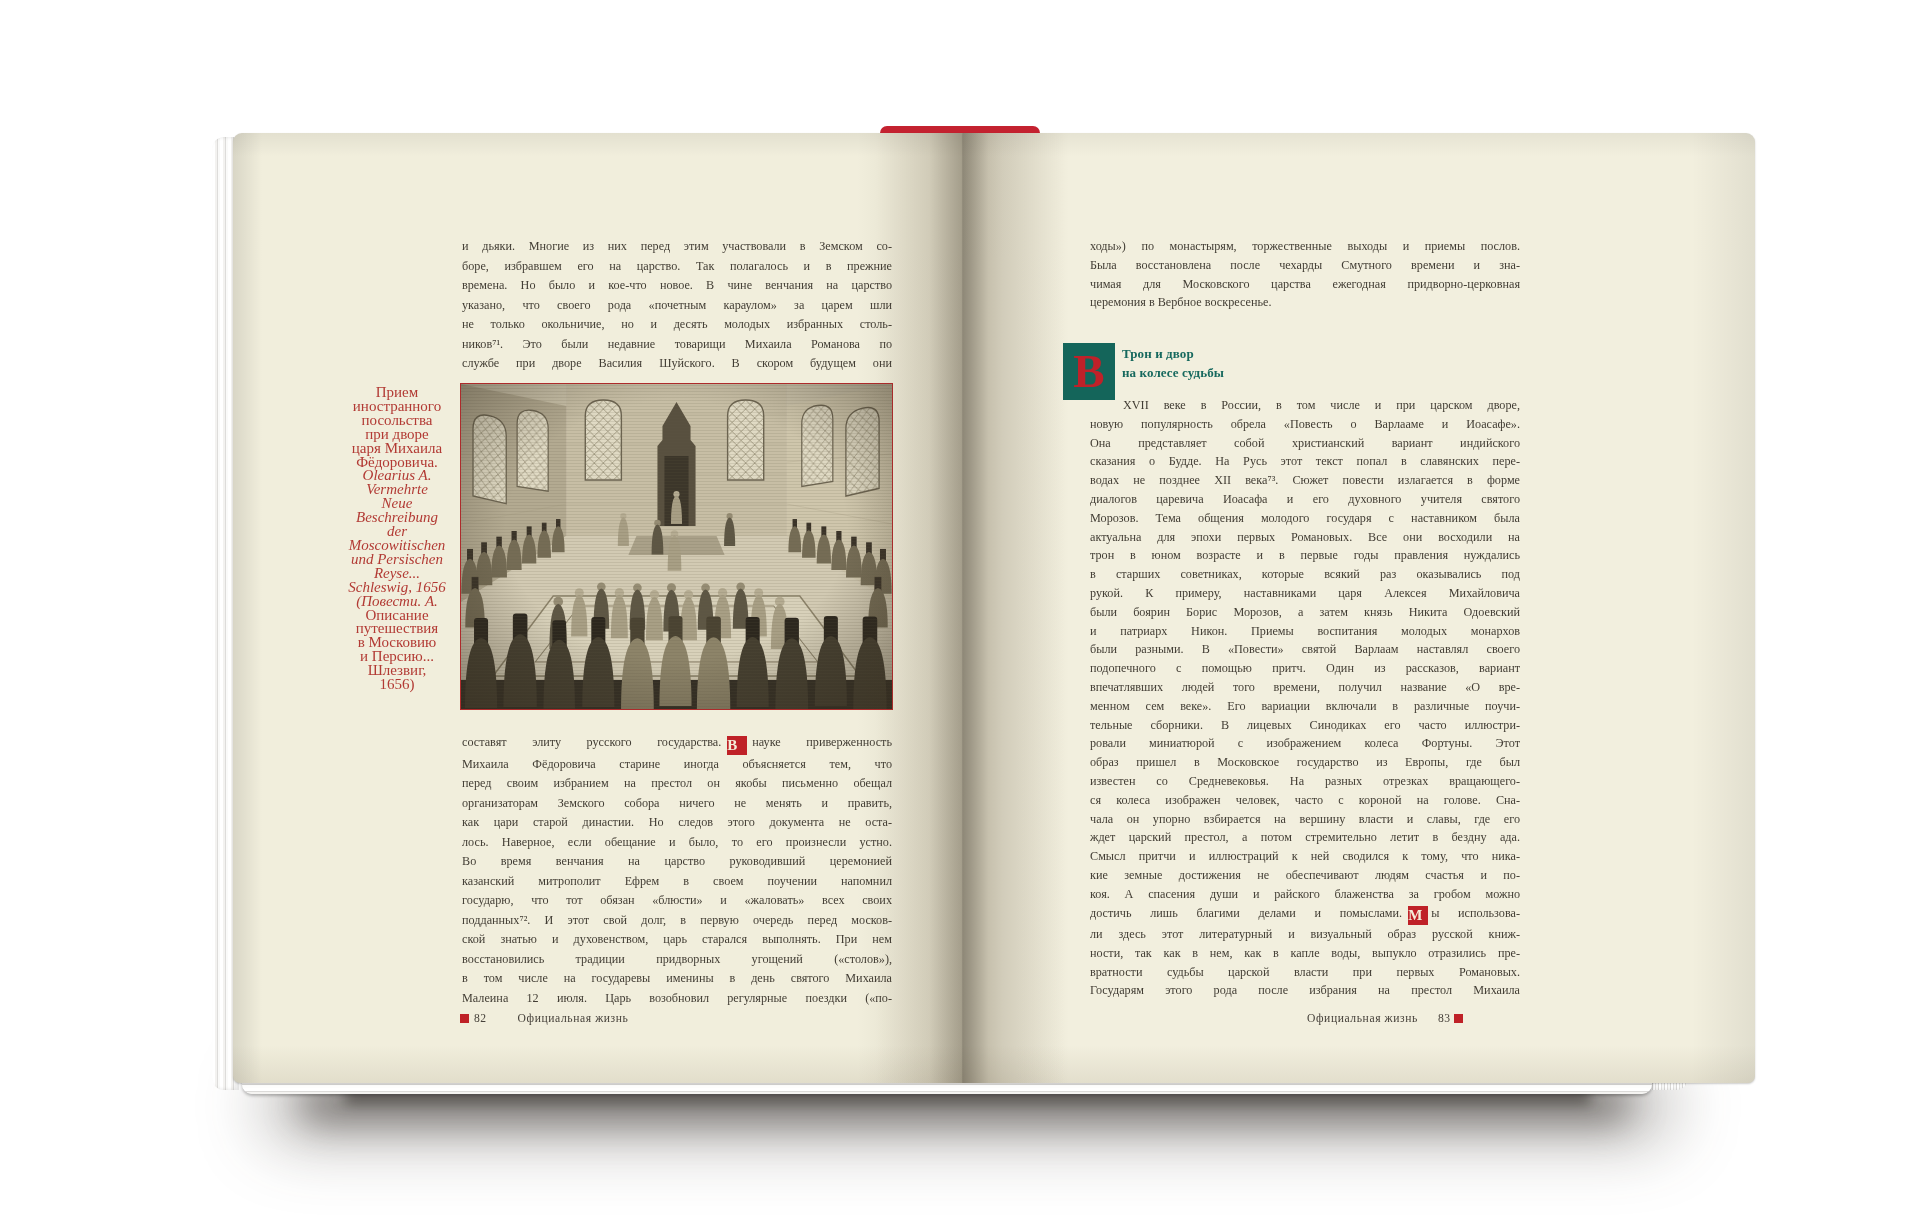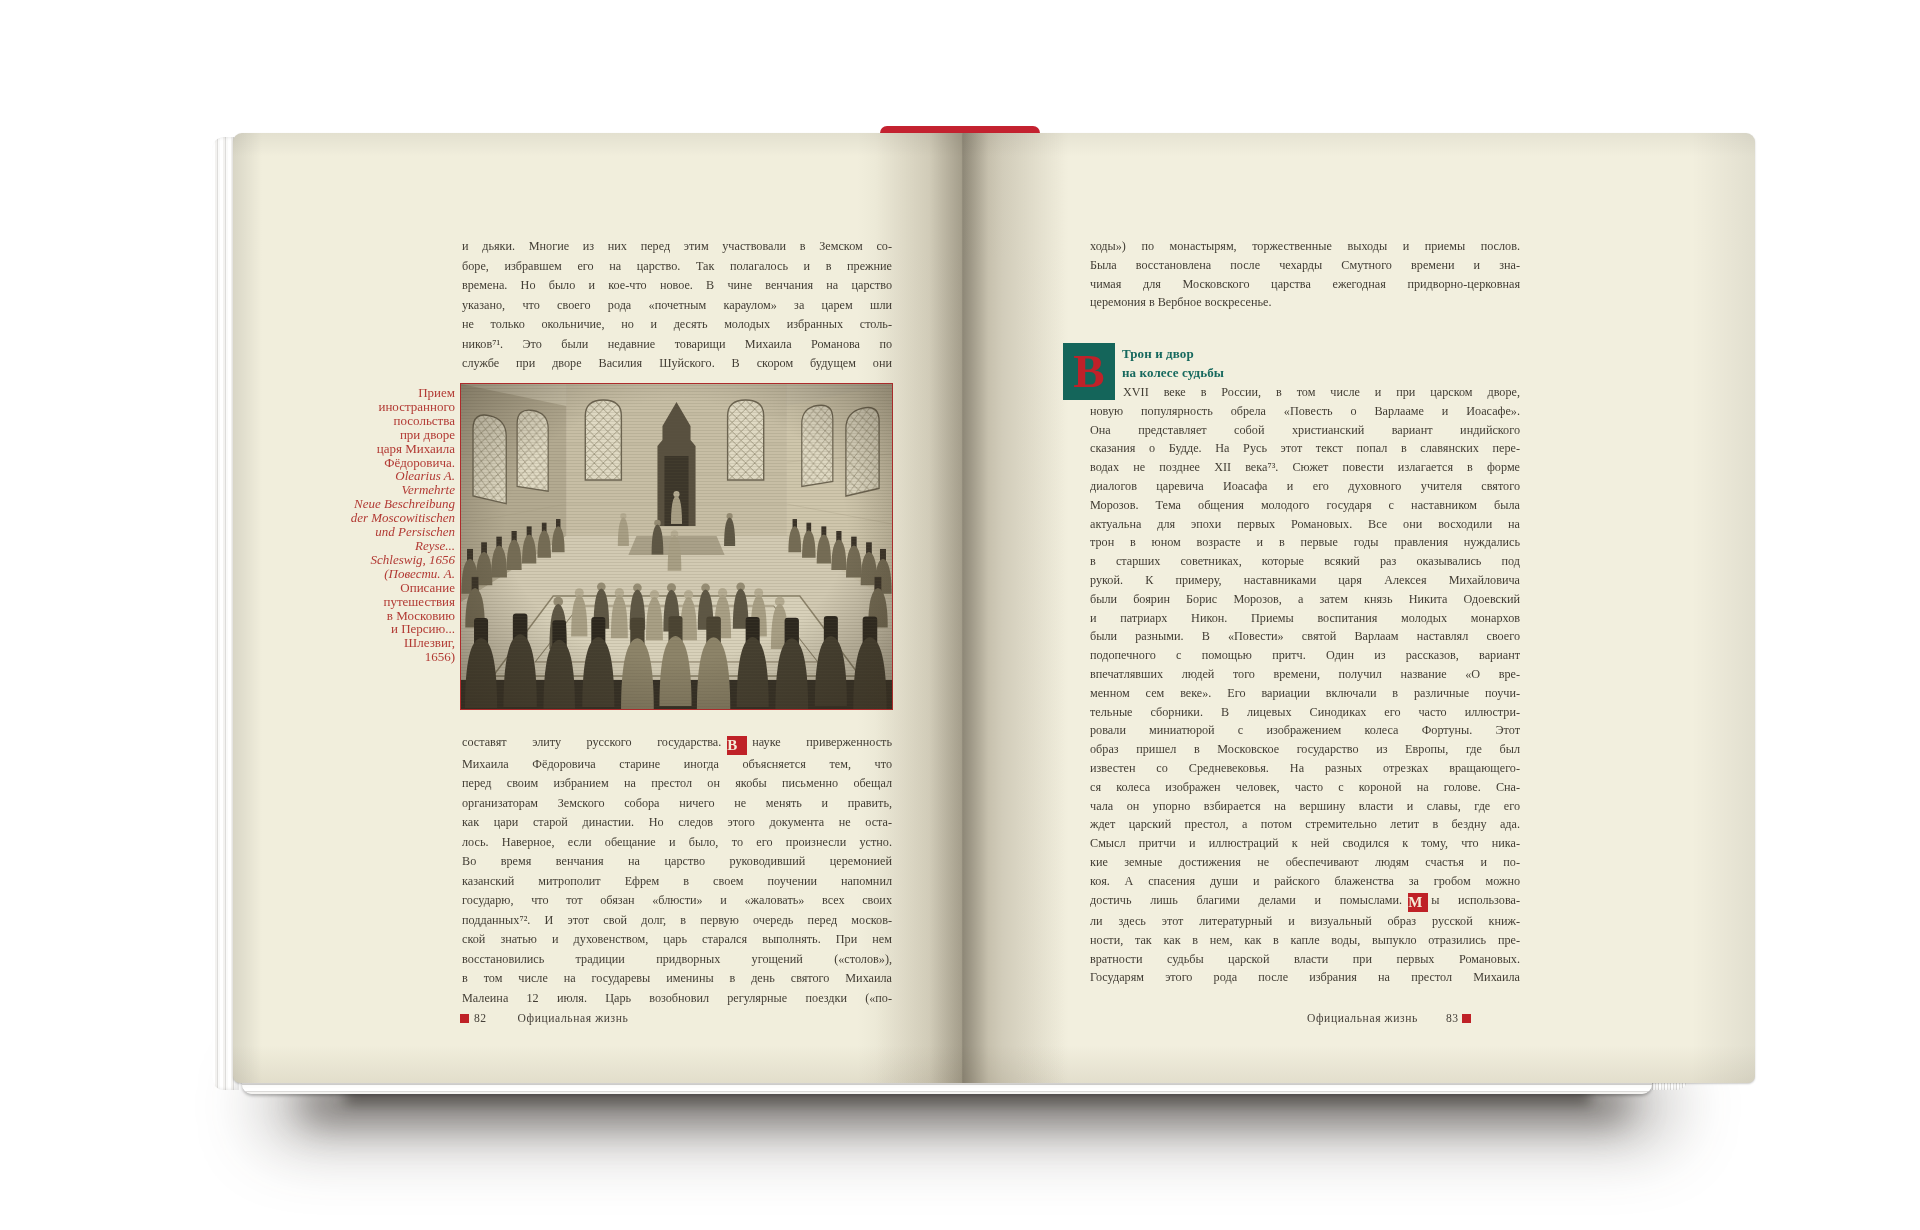--- a/index.html
+++ b/index.html
@@ -51,27 +51,27 @@
   .gutter{left:645px;top:7px;width:212px;height:950px;pointer-events:none;z-index:6;
     background:linear-gradient(90deg,rgba(70,56,34,0) 0%,rgba(70,56,34,0.10) 34%,rgba(48,38,22,0.30) 49.4%,rgba(36,29,17,0.38) 50%,rgba(70,56,34,0.16) 62%,rgba(70,56,34,0) 100%);}
 
   
   .bodytext{color:#423d34;font-size:12.2px;}
   .col{width:430px;}
   .lh-l .tl{line-height:19.5px;}
   .lh-r .tl{line-height:18.8px;}
   .tl{text-align:justify;text-align-last:justify;}
   .tl.tl-last{text-align-last:left;}
-  .tl.indent{padding-left:33px;}
+  .tl.indent{padding-left:33px;margin-top:13px;}
   .sq{display:inline-block;width:20px;height:19px;background:#bf2127;color:#f4ecd8;
       font-size:15px;line-height:19px;text-align:center;vertical-align:-3.5px;
       margin-left:6px;margin-right:5px;font-weight:bold;}
   .sq.tight{margin-right:3px;}
 
-  .caption{color:#b23a34;font-size:13px;line-height:13.9px;text-align:right;}
+  .caption{color:#b23a34;font-size:15px;line-height:13.9px;text-align:center;}
   .caption .it{font-style:italic;}
 
   .engraving{border:1.6px solid #ad2b2b;box-sizing:border-box;background:#cbc3ab;}
   .engraving svg{display:block;width:100%;height:100%;}
 
   .heading-sq{background:#14655a;color:#bf2129;font-size:47px;font-weight:bold;
       text-align:center;line-height:57px;}
   .heading-text{color:#17695e;font-size:13px;font-weight:bold;line-height:19px;letter-spacing:0.1px;}
 
   .footer{display:flex;align-items:center;color:#46413a;font-size:11.6px;}
@@ -340,19 +340,19 @@
       <div>
           <div class="tl">ли здесь этот литературный и визуальный образ русской книж-</div>
           <div class="tl">ности, так как в нем, как в капле воды, выпукло отразились пре-</div>
           <div class="tl">вратности судьбы царской власти при первых Романовых.</div>
           <div class="tl">Государям этого рода после избрания на престол Михаила</div>
         </div>
     </div>
 
     <div class="abs footer" style="left:344px;top:879px;">
       <span class="sect">Официальная жизнь</span>
-      <span class="pn" style="margin-left:28px;text-align:right;">83</span>
+      <span class="pn" style="margin-left:20px;text-align:right;">83</span>
       <span class="red-square" style="margin-left:4px;"></span>
     </div>
   </div>
 
   <div class="abs gutter"></div>
 </div>
 
 </body></html>

